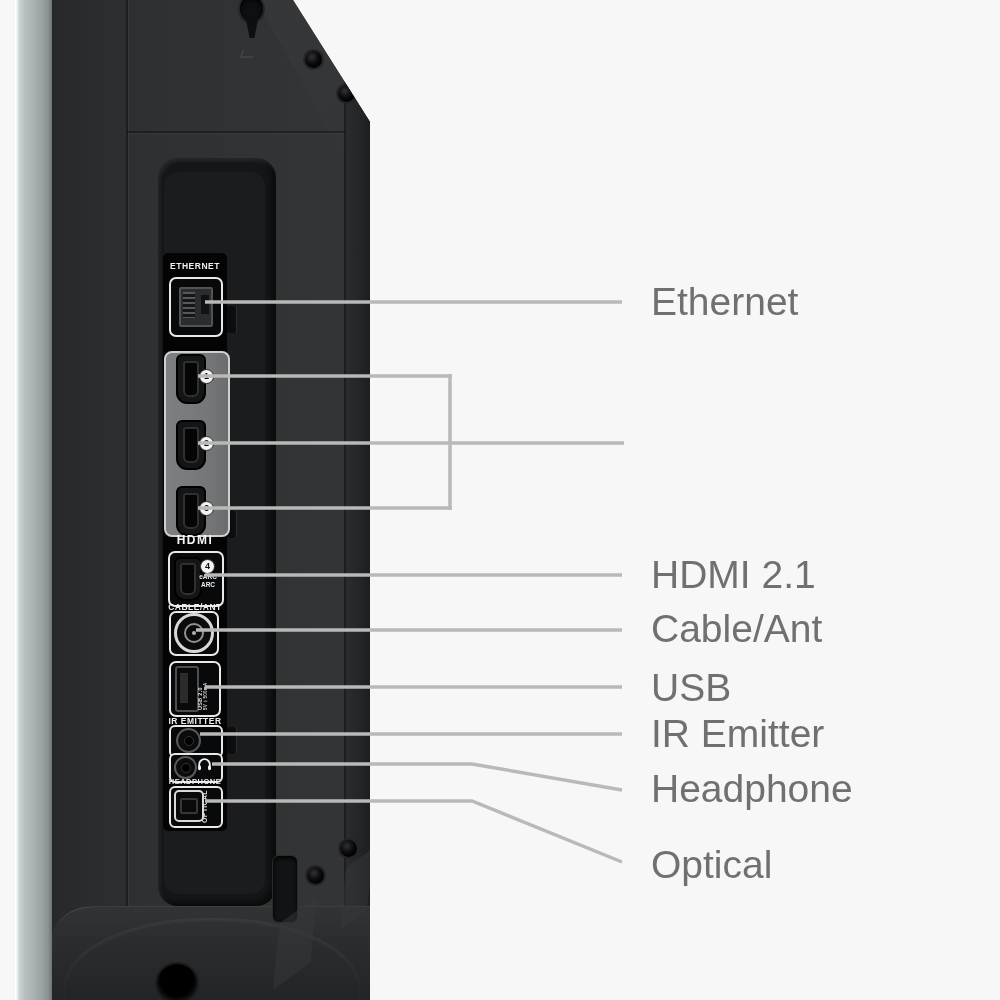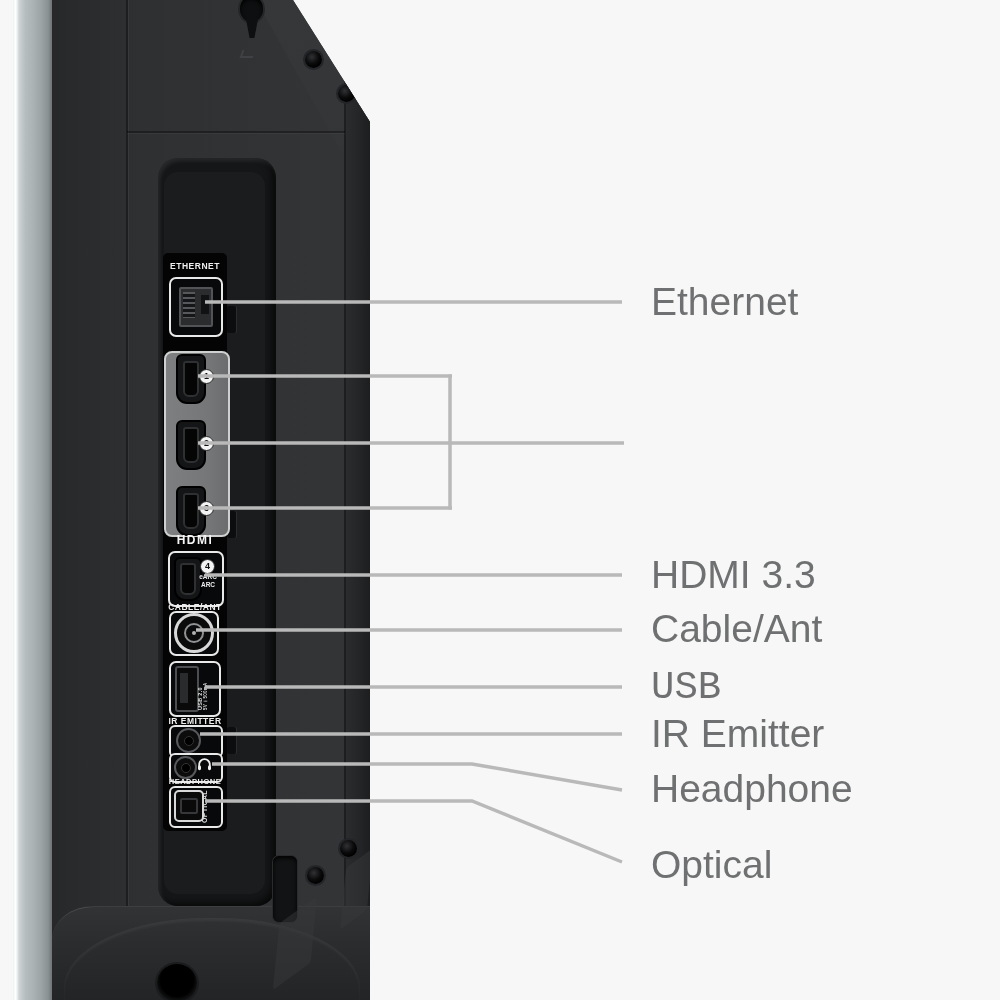--- a/index.html
+++ b/index.html
@@ -207,19 +207,19 @@
       <line x1="205" y1="575" x2="622" y2="575"></line>
       <line x1="196" y1="630" x2="622" y2="630"></line>
       <line x1="205" y1="687" x2="622" y2="687"></line>
       <line x1="200" y1="734" x2="622" y2="734"></line>
       <polyline points="212,764 472,764 622,790"></polyline>
       <polyline points="205,801 472,801 622,862"></polyline>
     </g>
   </svg>
 
   <div class="abs callout" style="top:279px;">Ethernet</div>
-  <div class="abs callout" style="top:552px;">HDMI 3.3</div>
+  <div class="abs callout" style="top:552px;">HDMI 2.1</div>
   <div class="abs callout" style="top:606px;">Cable/Ant</div>
-  <div class="abs callout" style="top:665px;font-family:Liberation Mono, monospace;">USB</div>
+  <div class="abs callout" style="top:665px;">USB</div>
   <div class="abs callout" style="top:711px;">IR Emitter</div>
   <div class="abs callout" style="top:766px;">Headphone</div>
   <div class="abs callout" style="top:842px;">Optical</div>
 </div>
 
 </body></html>

